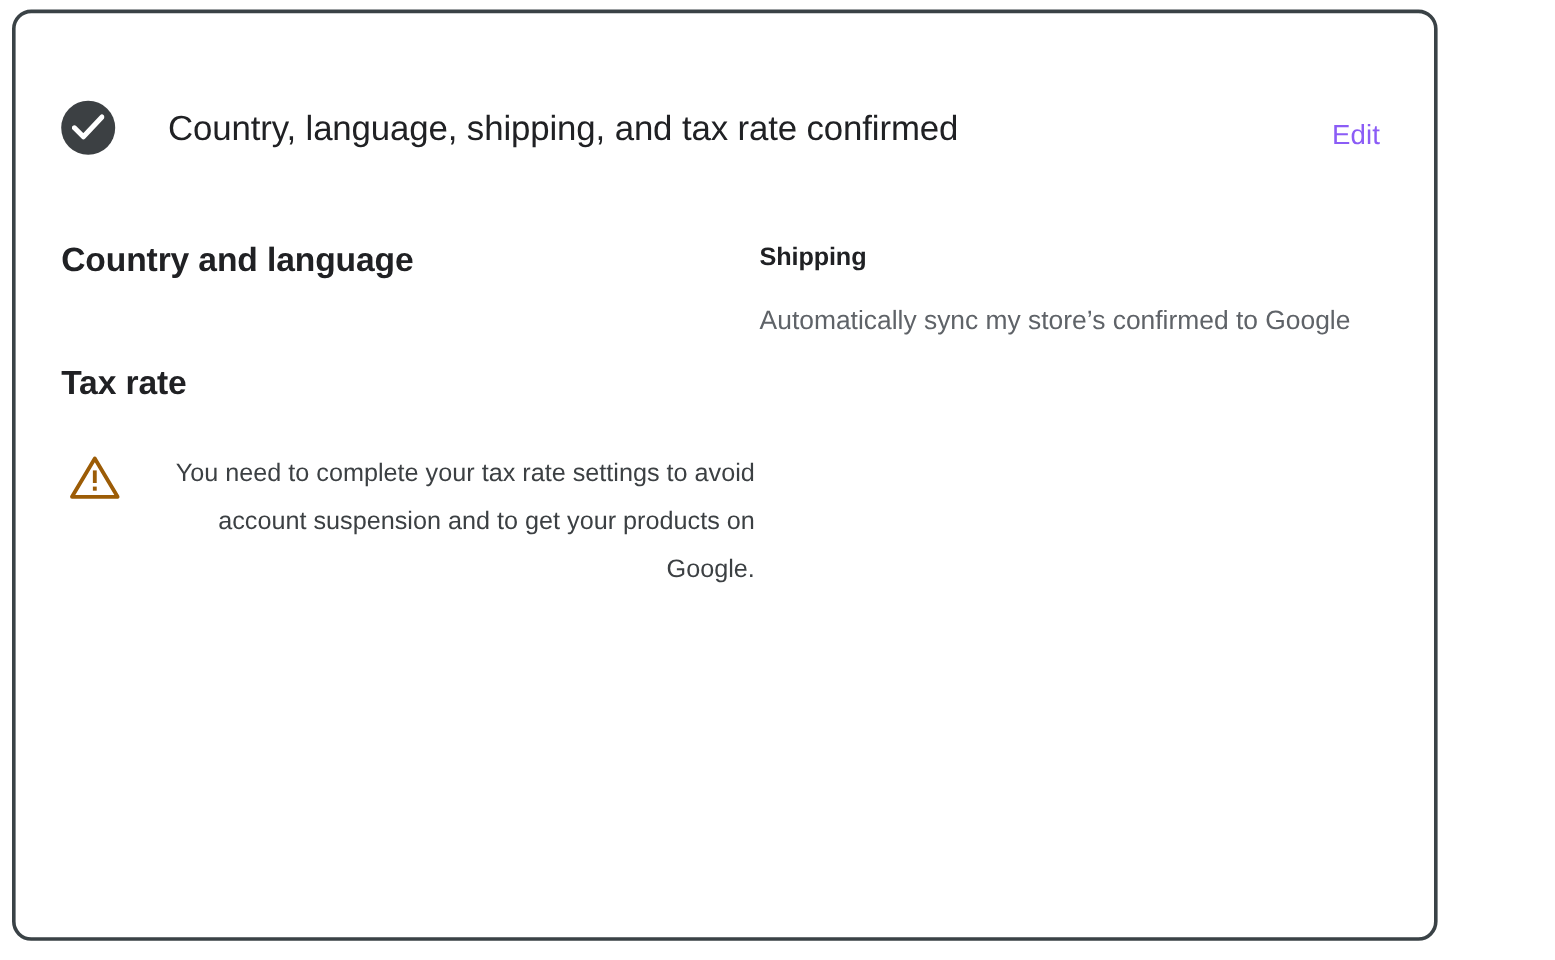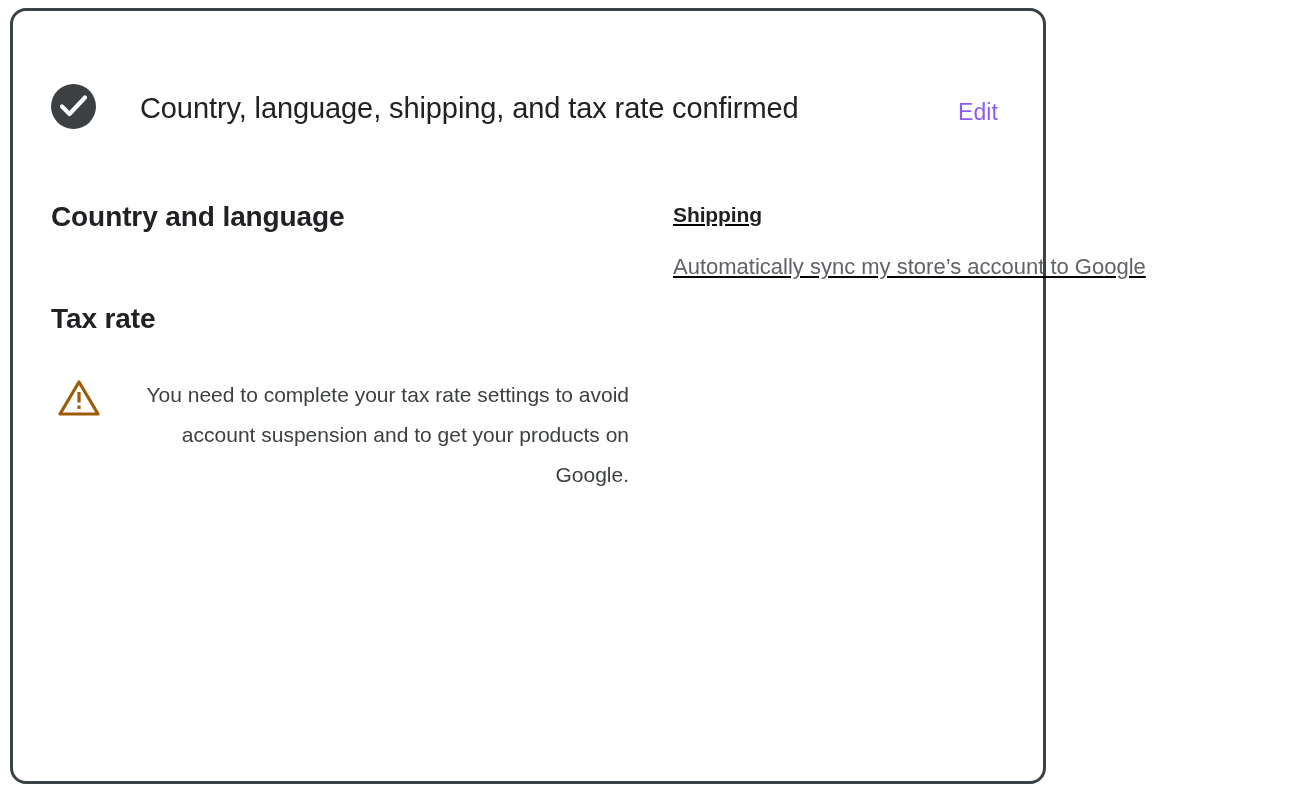--- a/index.html
+++ b/index.html
@@ -18,21 +18,21 @@
     height: 800px;
     overflow: hidden;
     background: #ffffff;
   }
 
   
   .card {
     position: absolute;
     left: 10px;
     top: 8px;
-    width: 1036px;
+    width: 1188px;
     height: 776px;
     box-sizing: border-box;
     background: #ffffff;
     border: 3px solid #3a4246;
     border-radius: 16px;
   }
 
   
   .header {
     position: absolute;
@@ -89,24 +89,23 @@
   
   .col-left {
     position: absolute;
     left: 38px;
     top: 190px;
     width: 580px;
   }
 
   .col-right {
     position: absolute;
-    left: 660px;
+    left: 620px;
     top: 190px;
     width: 560px;
-    text-decoration: underline;
   }
 
   .section + .section {
     margin-top: 70px;
   }
 
   .sec-heading {
     margin: 0;
     font-size: 28px;
     line-height: 32px;
@@ -203,18 +202,18 @@
           </span>
           <p class="warn-text">You need to complete your tax rate settings to avoid account suspension and to get your products on Google.</p>
         </div>
       </div>
 
     </div>
 
     <div class="col-right">
       <div class="section">
         <h2 class="sec-heading small">Shipping</h2>
-        <p class="sec-body wrap-right">Automatically sync my store’s account to Google</p>
+        <p class="sec-body wrap-right">Automatically sync my store’s confirmed to Google</p>
       </div>
     </div>
 
   </div>
 </div>
 
 </body></html>

